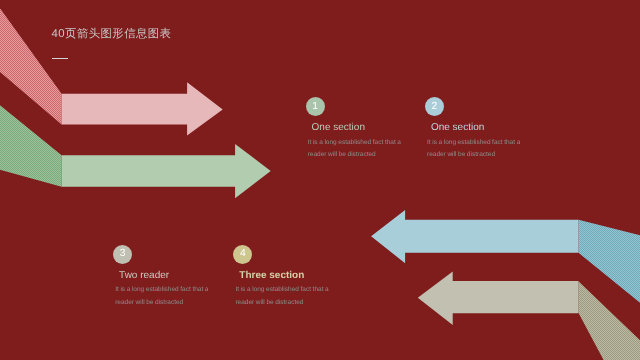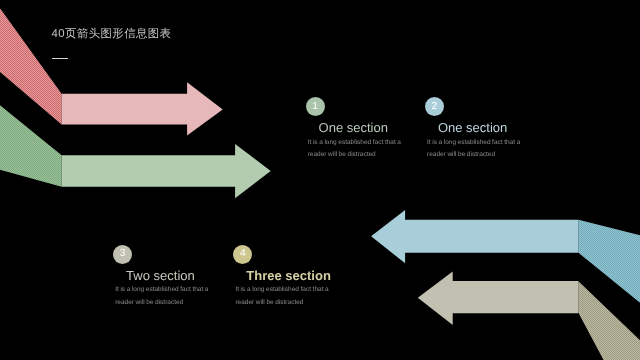--- a/index.html
+++ b/index.html
@@ -1,27 +1,27 @@
 <!DOCTYPE html>
 <html><head>
 <meta charset="utf-8">
 <title>40页箭头图形信息图表</title>
 <style>
   html,body{margin:0;padding:0;}
   body{width:640px;height:360px;background:#ffffff;overflow:hidden;
        font-family:"Liberation Sans",sans-serif;
        -webkit-font-smoothing:antialiased;text-rendering:geometricPrecision;}
-  #slide{position:relative;width:640px;height:360px;background:#000000;overflow:hidden;}
+  #slide{position:relative;width:640px;height:360px;background:#7f1d1d;overflow:hidden;}
   svg.art{position:absolute;left:0;top:0;width:640px;height:360px;}
   .title{position:absolute;transform:translateZ(0);left:51.6px;top:26.5px;font-size:11.4px;line-height:15px;color:#c8c8c8;white-space:nowrap;letter-spacing:0.42px;}
   .title-rule{position:absolute;left:51.8px;top:58px;width:16.6px;height:1px;background:#d5d5d5;}
   .block{position:absolute;width:110px;}
   .circle{position:absolute;transform:translateZ(0);left:0;top:0;width:19.2px;height:19.2px;border-radius:50%;display:flex;align-items:center;justify-content:center;
           font-size:10.3px;color:#ffffff;line-height:1;}
-  .sec-title{position:absolute;transform:translateZ(0);left:13px;top:25.8px;font-size:13px;white-space:nowrap;line-height:10px;text-align:right;}
+  .sec-title{position:absolute;transform:translateZ(0);left:6px;top:25.8px;font-size:10px;white-space:nowrap;line-height:10px;text-align:right;}
   .sec-body{position:absolute;transform:translateZ(0);left:2.1px;top:39.5px;font-size:6.5px;color:#8d8d8d;line-height:12.4px;width:95px;word-spacing:-0.2px;}
 </style>
 </head>
 <body>
 
 <div id="slide">
   <svg class="art" viewBox="0 0 640 360">
     <defs>
       <pattern id="pat-red" width="2" height="2" patternUnits="userSpaceOnUse">
         <rect width="2" height="2" fill="#e9999b"></rect>
@@ -71,21 +71,21 @@
     <div class="circle" style="background: rgb(170, 205, 218);">
         <span>2</span>
       </div>
     <div class="sec-title" style="color: rgb(190, 213, 222);">One section</div>
     <div class="sec-body">It is a long established fact that a reader will be distracted</div>
   </div>
   <div class="block" id="b2" style="left:113.1px;top:244.8px;">
     <div class="circle" style="background: rgb(192, 192, 178);">
         <span>3</span>
       </div>
-    <div class="sec-title" style="color: rgb(201, 201, 189);">Two section</div>
+    <div class="sec-title" style="color: rgb(201, 201, 189);">Two reader</div>
     <div class="sec-body">It is a long established fact that a reader will be distracted</div>
   </div>
   <div class="block" id="b3" style="left:233.3px;top:244.9px;">
     <div class="circle" style="background: rgb(205, 198, 143);">
         <span>4</span>
       </div>
     <div class="sec-title" style="color: rgb(212, 207, 164); font-weight: bold;">Three section</div>
     <div class="sec-body">It is a long established fact that a reader will be distracted</div>
   </div>
 </div>

